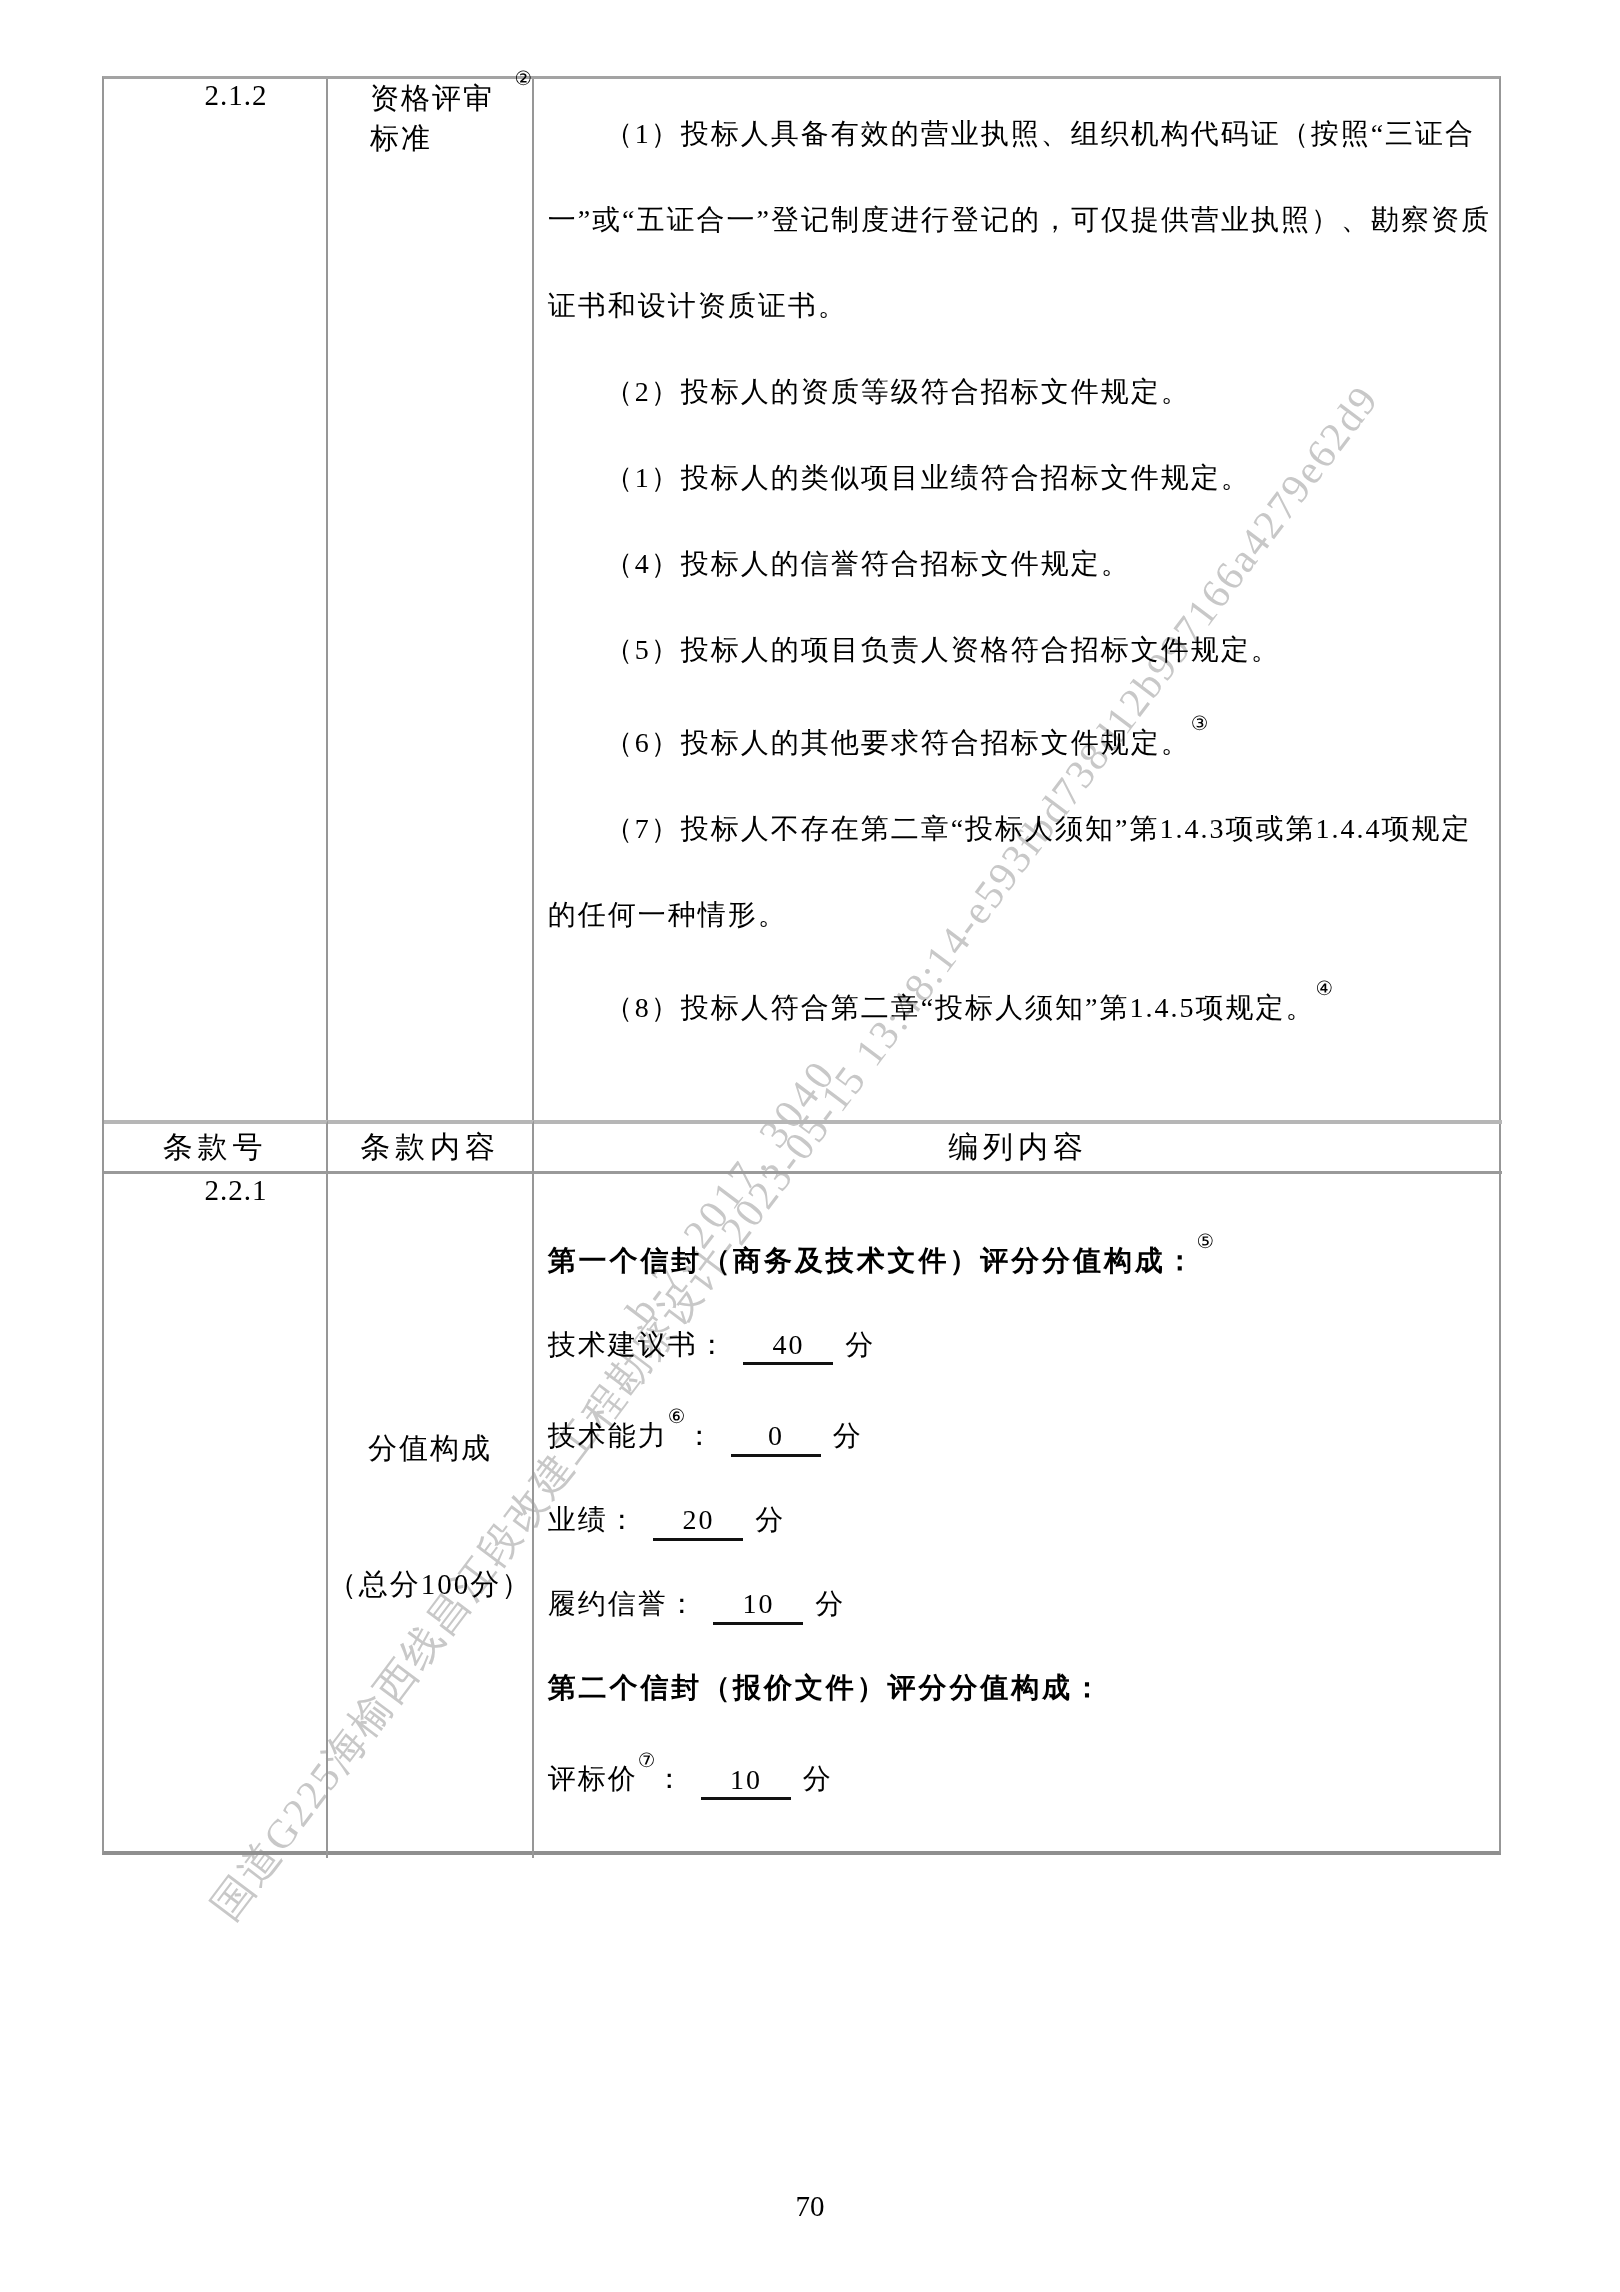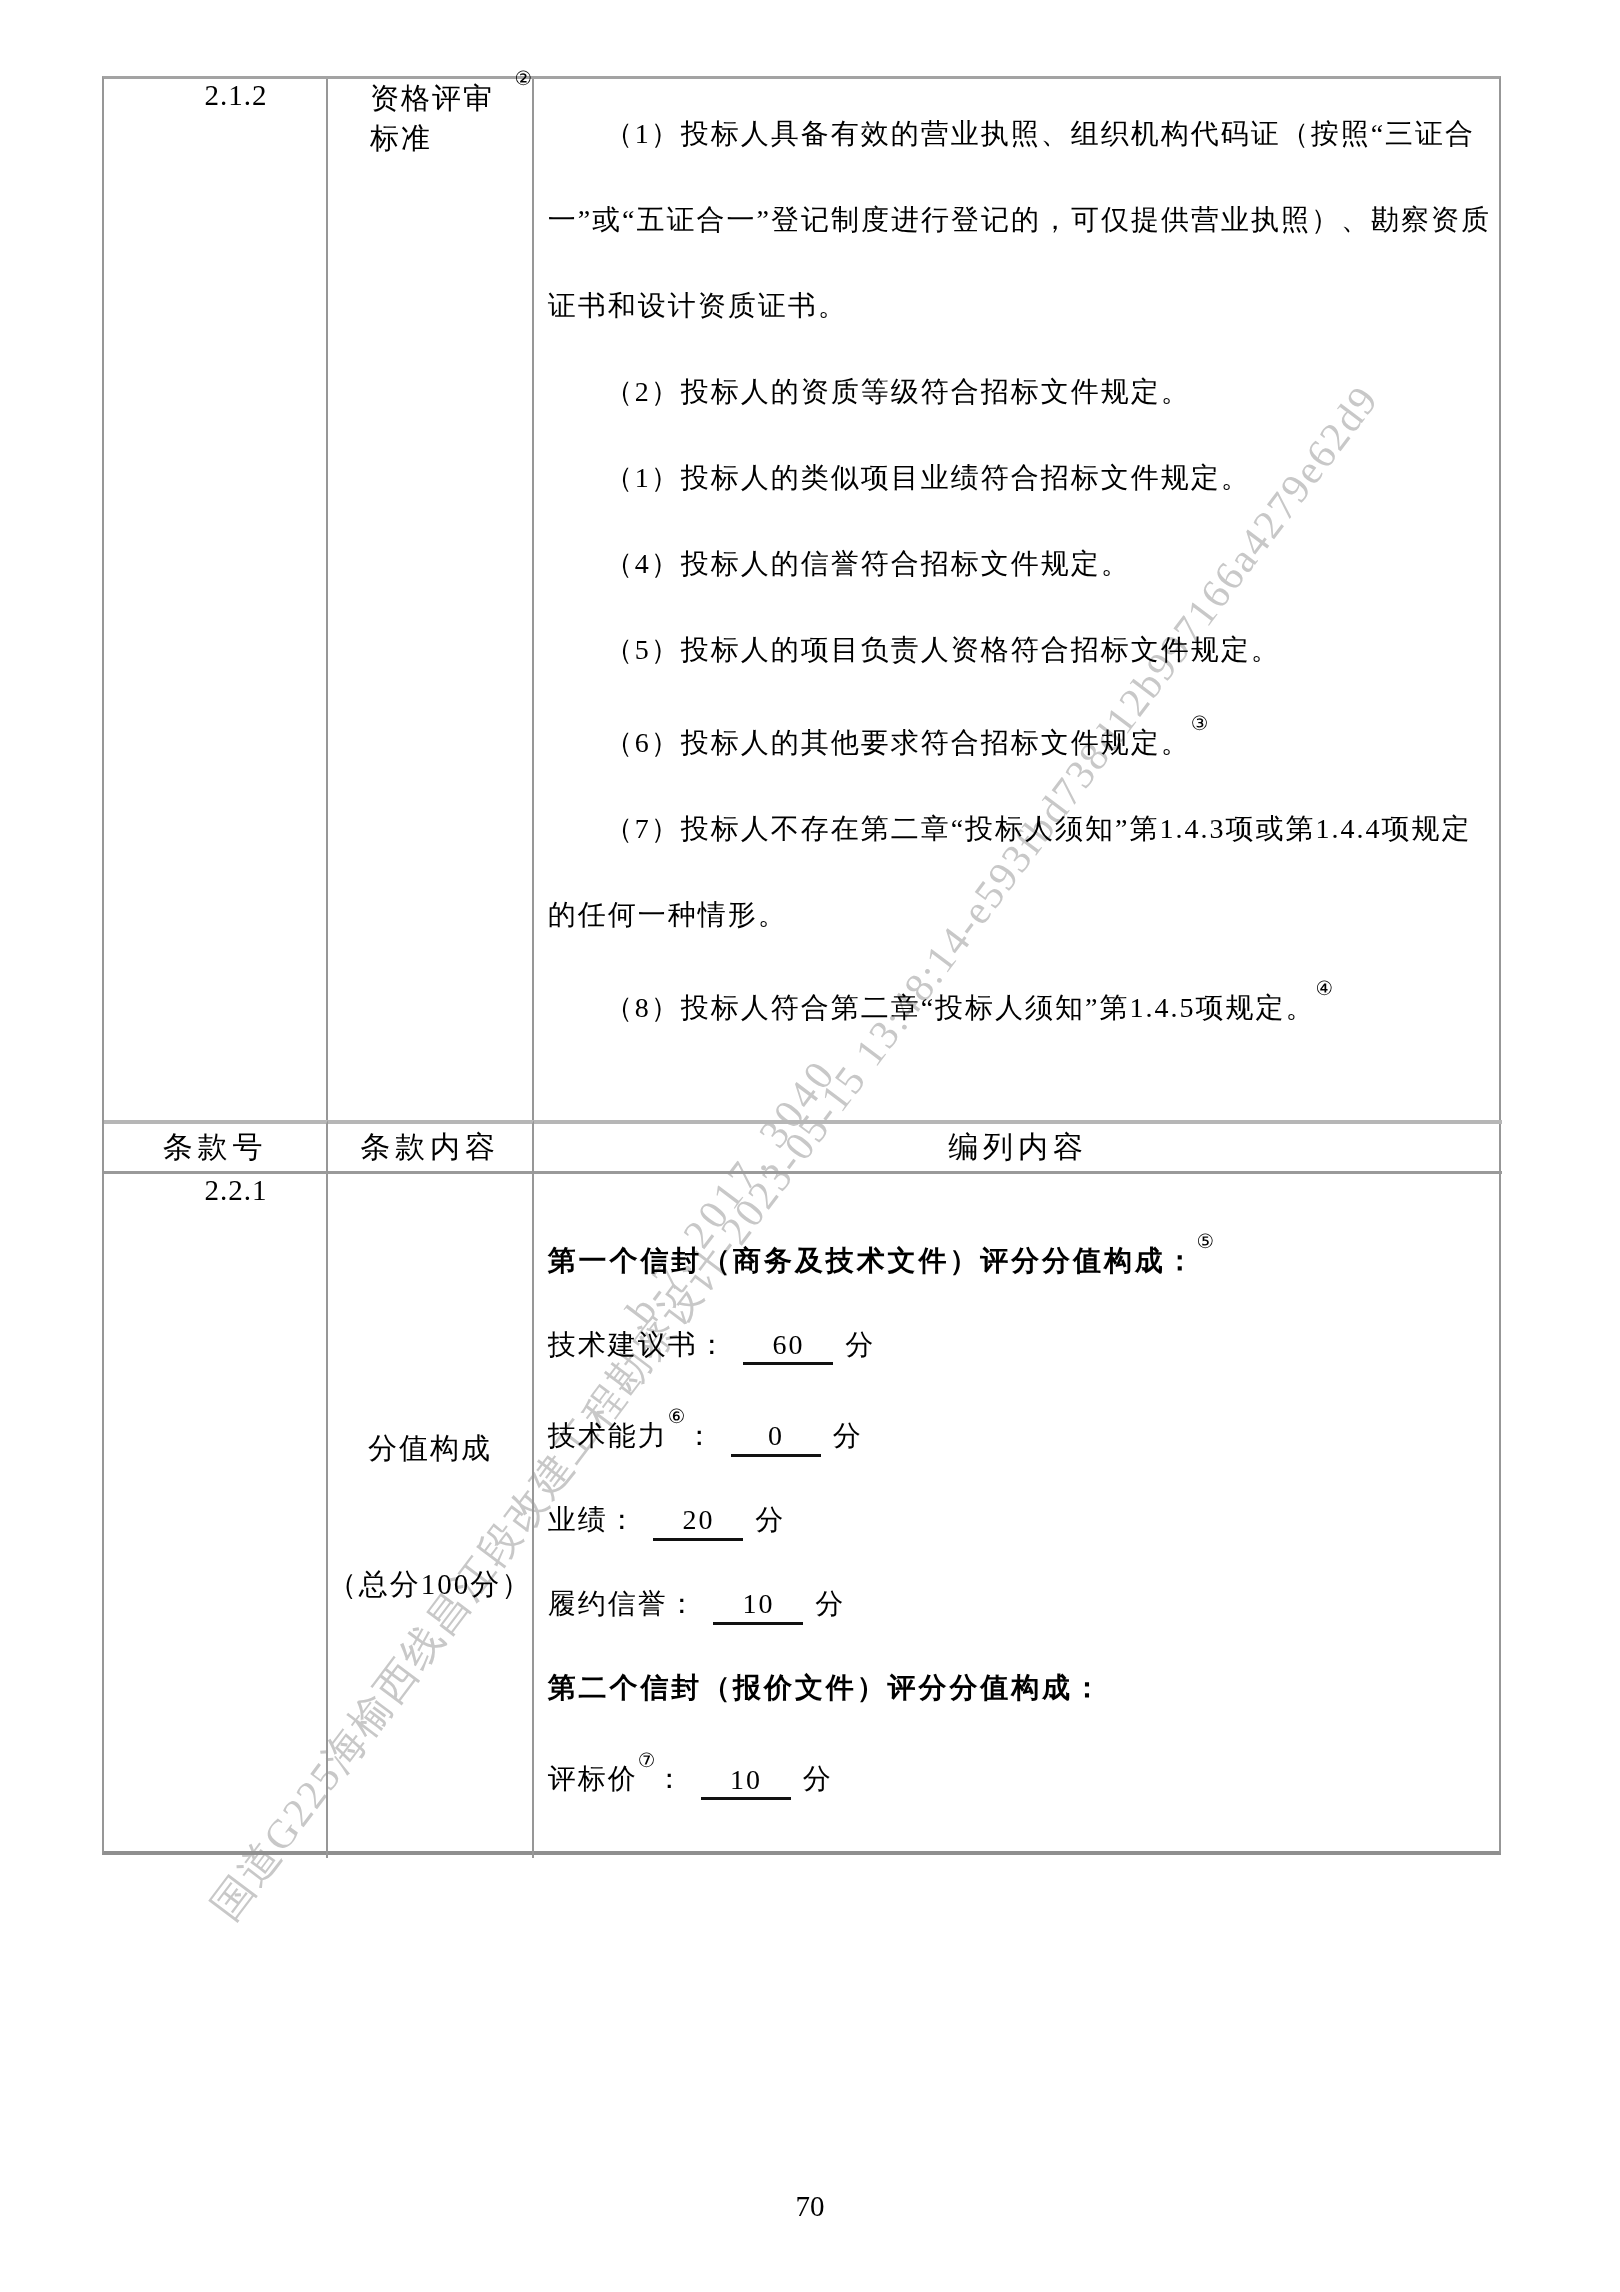--- a/index.html
+++ b/index.html
@@ -104,21 +104,21 @@
 
   <div class="cell bR center clause-no">
     <span>2.2.1</span>
   </div>
   <div class="cell bR r2c2">
     <div class="tline">分值构成</div>
     <div class="tline">（总分100分）</div>
   </div>
   <div class="cell r2c3">
     <div class="sline bold"><span>第一个信封（商务及技术文件）评分分值构成：</span><sup class="csup" style="font-weight:normal">⑤</sup></div>
-    <div class="sline"><span>技术建议书：</span><span class="blank"><span>60</span></span><span>分</span></div>
+    <div class="sline"><span>技术建议书：</span><span class="blank"><span>40</span></span><span>分</span></div>
     <div class="sline"><span>技术能力</span><sup class="csup">⑥</sup><span>：</span><span class="blank"><span>0</span></span><span>分</span></div>
     <div class="sline"><span>业绩：</span><span class="blank"><span>20</span></span><span>分</span></div>
     <div class="sline"><span>履约信誉：</span><span class="blank"><span>10</span></span><span>分</span></div>
     <div class="sline bold"><span>第二个信封（报价文件）评分分值构成：</span></div>
     <div class="sline"><span>评标价</span><sup class="csup">⑦</sup><span>：</span><span class="blank"><span>10</span></span><span>分</span></div>
   </div>
 
 </div>
 
 <div class="page-number">70</div>

